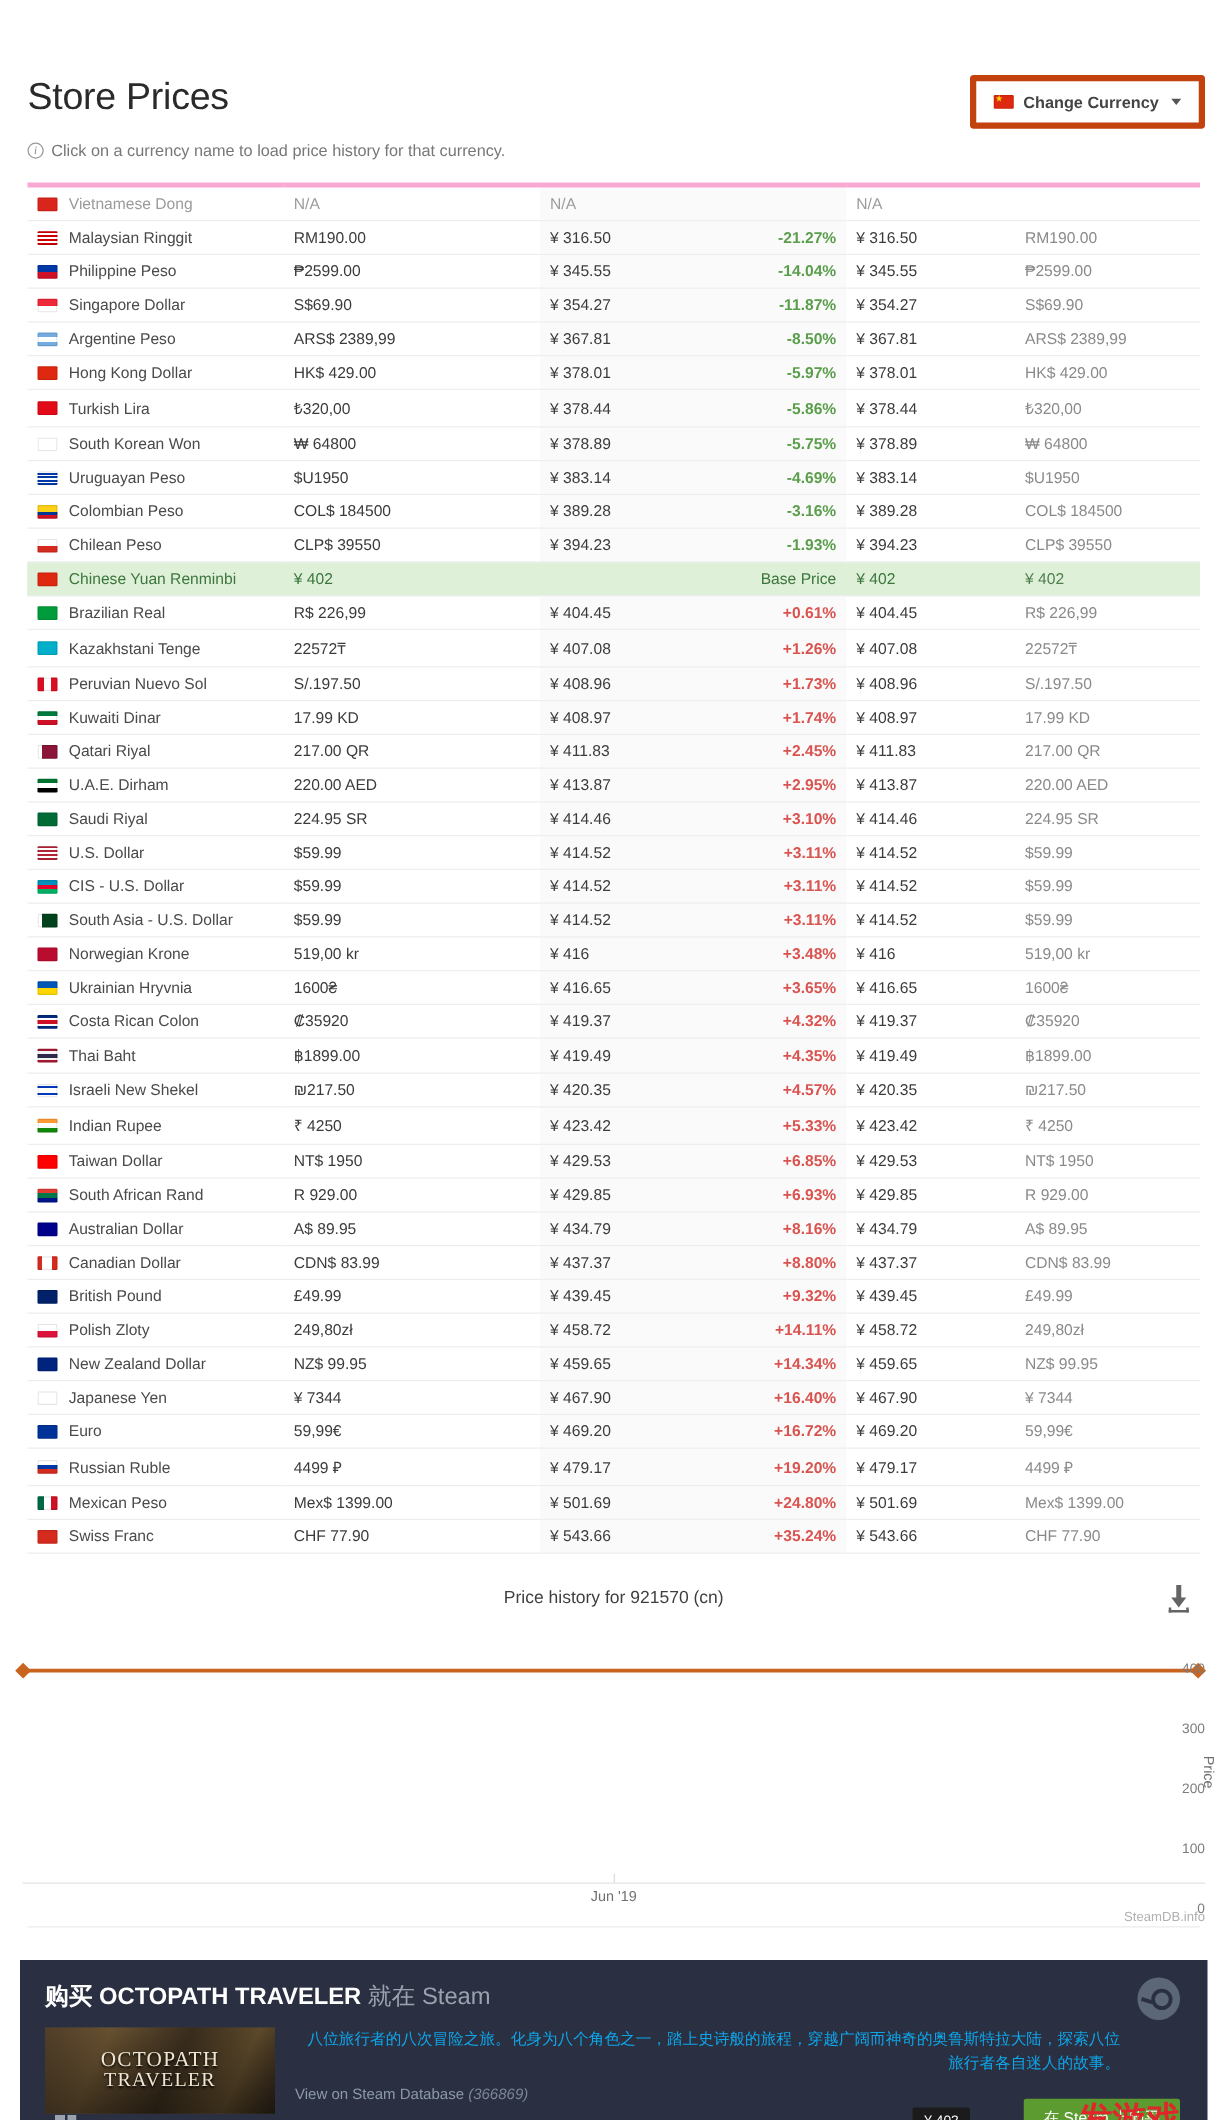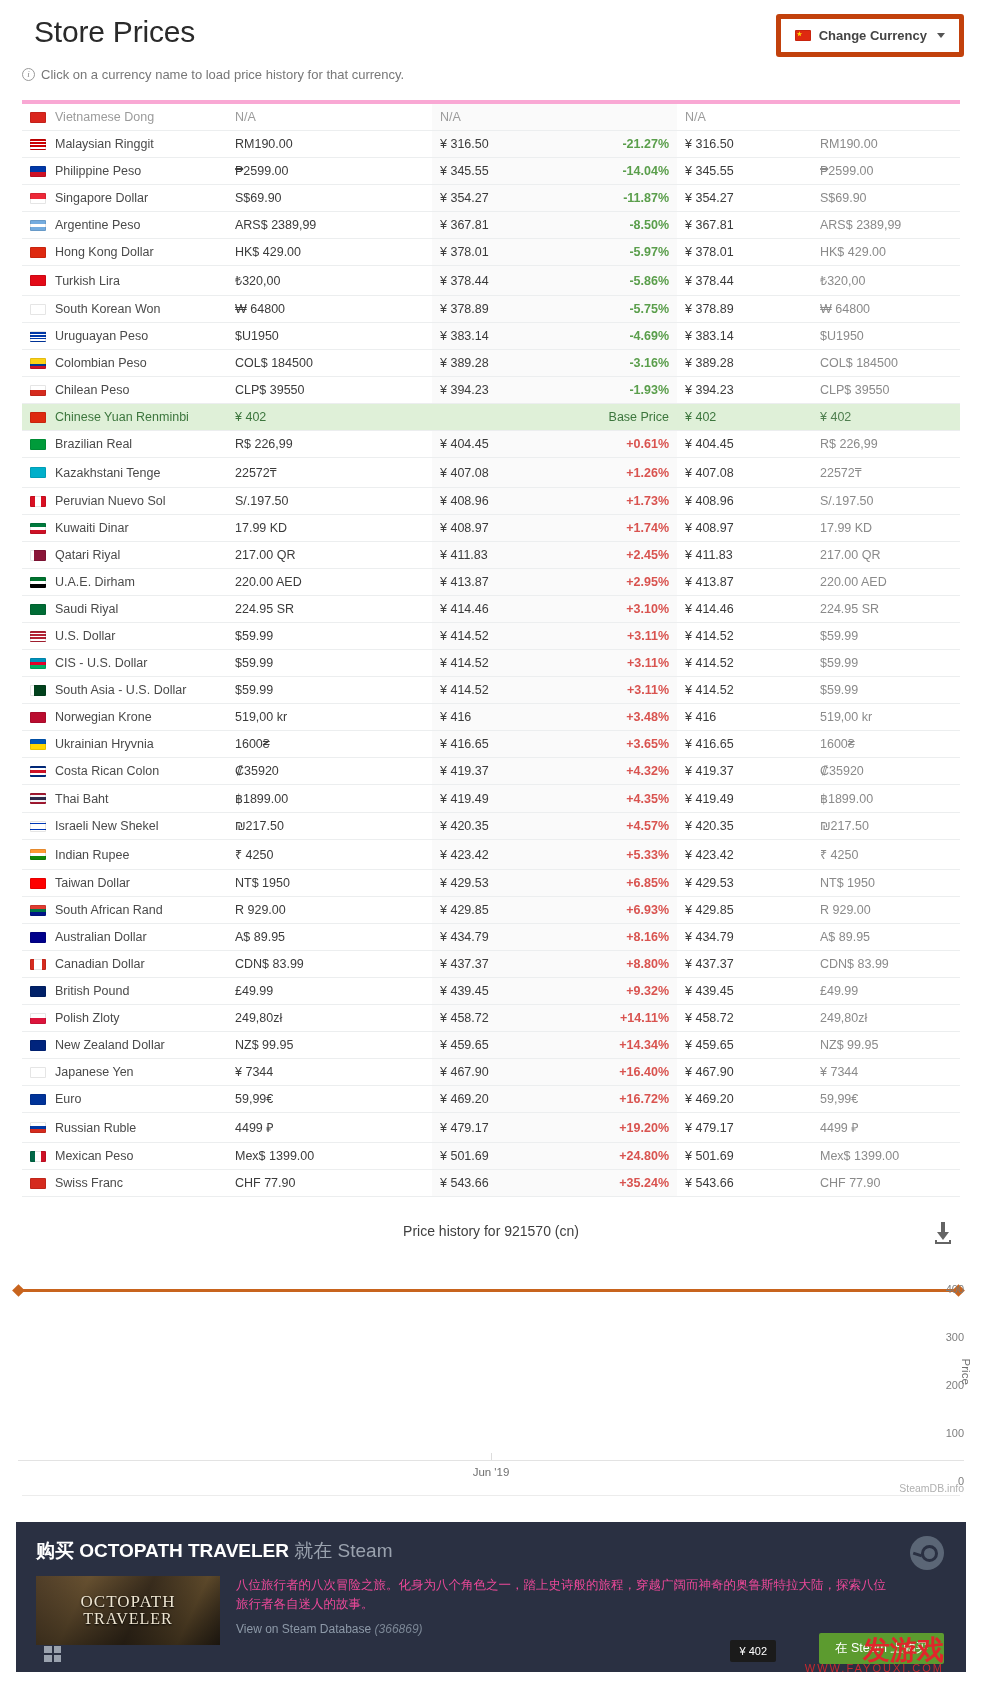--- a/index.html
+++ b/index.html
@@ -11,21 +11,22 @@
     color: #333;
     -webkit-font-smoothing: antialiased;
   }
   .page { width: 982px; position: relative; }
 
   
   .header {
     display: flex;
     align-items: flex-start;
     justify-content: space-between;
-    padding: 14px 18px 0 34px;
+    padding: 14px 18px 0 22px;
+    margin-top: 46px;
   }
   .page-title {
     font-size: 30px;
     font-weight: 400;
     color: #2a2a2a;
     margin: 0;
     line-height: 1.2;
     letter-spacing: -0.2px;
   }
   .currency-btn {
@@ -258,22 +259,23 @@
     font-size: 17px;
     line-height: 1.05;
     text-align: center;
     letter-spacing: 1px;
     text-shadow: 0 1px 2px #000;
   }
   .sb-capsule .cap-text .l2 { font-size: 16px; display: block; }
   .sb-desc {
     font-size: 12.5px;
     line-height: 1.55;
-    color: #ec4899;
+    color: #0ea5e9;
     max-width: 660px;
+    text-align: right;
   }
   .sb-link {
     display: block;
     margin-top: 7px;
     font-size: 12px;
     color: #8d99a8;
     cursor: pointer;
   }
   .sb-link .muted { font-style: italic; color: #7b8695; }
   .steam-logo {

